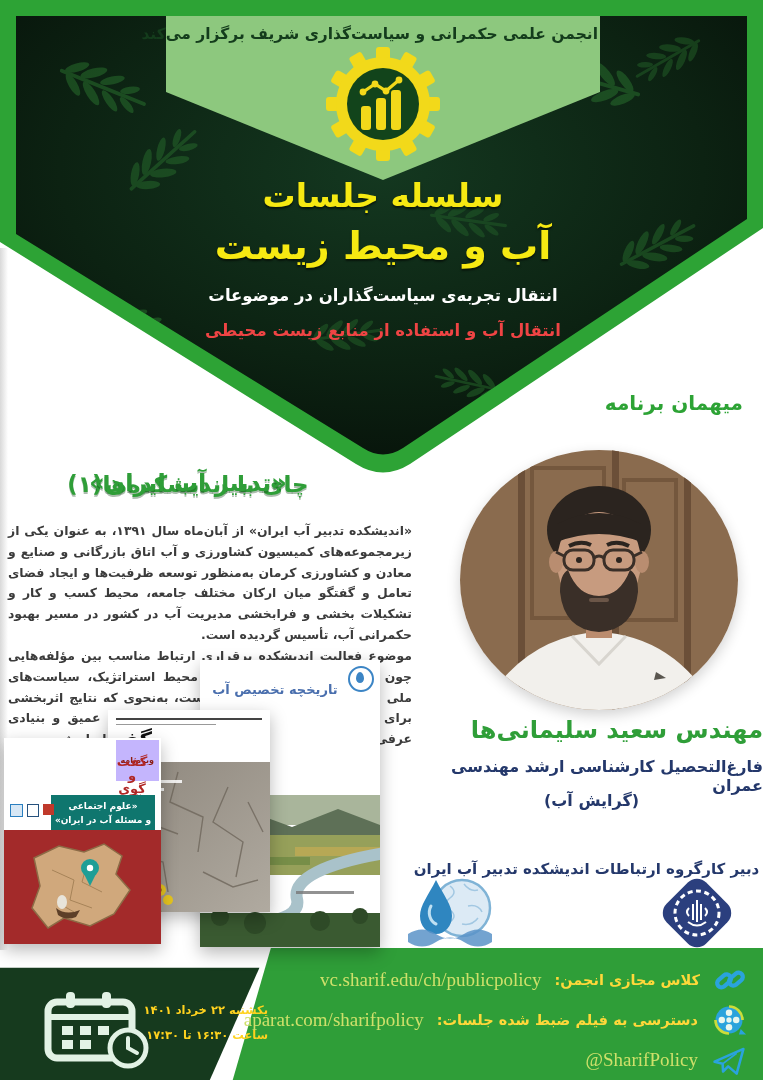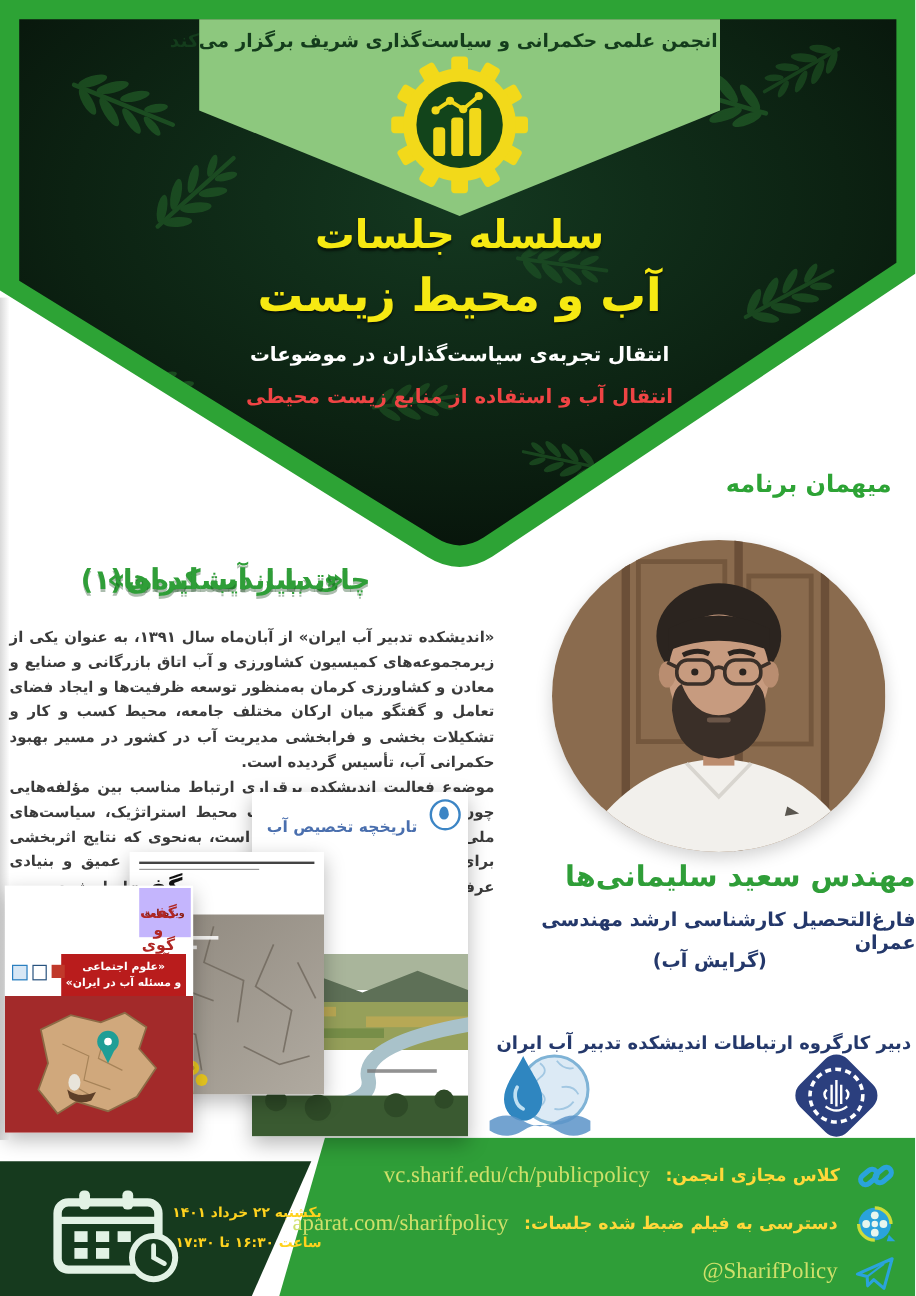--- a/index.html
+++ b/index.html
@@ -19,37 +19,37 @@
   .left-title1{left:12px;top:429px;width:352px;font-size:23px;font-weight:bold;color:#2f9e38;
                text-align:center;text-shadow:0 2px 0 rgba(18,66,24,.35);margin-top:42px;}
   .left-title2{left:12px;top:469px;width:352px;font-size:24px;font-weight:bold;color:#2f9e38;
                text-align:center;text-shadow:0 2px 0 rgba(18,66,24,.35);}
   .about{left:8px;top:521px;width:404px;font-size:12.4px;line-height:1.68;font-weight:600;
          color:#3b3b3b;text-align:justify;}
   .about .note{text-align:center;font-weight:bold;}
   .page-edge{left:0;top:248px;width:8px;height:702px;background:linear-gradient(90deg,#d9d9d9,#ffffff);}
   
   .book{position:absolute;background:#fff;box-shadow:0 6px 16px rgba(0,0,0,.28);}
-  .book3{left:210px;top:660px;width:180px;height:287px;z-index:1;}
+  .book3{left:200px;top:660px;width:180px;height:287px;z-index:1;}
   .book3 .btitle{position:absolute;top:22px;left:0;width:150px;font-size:13px;font-weight:bold;
                  color:#4a6fae;text-align:center;}
   .book3 .blogo{position:absolute;top:6px;right:6px;width:22px;height:22px;border:2px solid #3c85c5;
                 border-radius:50%;}
   .book3 .blogo i{position:absolute;left:6px;top:4px;width:8px;height:11px;background:#3c85c5;
                   border-radius:50% 50% 50% 50%/60% 60% 40% 40%;}
   .book2{left:108px;top:710px;width:162px;height:202px;z-index:2;}
   .book2 .mast{position:absolute;top:18px;right:118px;font-size:21px;font-weight:bold;color:#111;}
   .book2 .rule{position:absolute;top:8px;left:8px;width:146px;height:2px;background:#444;}
   .book2 .rule2{position:absolute;top:14px;left:8px;width:100px;height:1px;background:#999;}
   .book1{left:4px;top:738px;width:157px;height:206px;z-index:3;}
   .badge{position:absolute;top:2px;right:2px;background:#c4b5fd;color:#8c1d12;font-size:8px;
          font-weight:bold;padding:16px 5px;}
   .spine{position:absolute;top:17px;right:8px;width:42px;font-size:13px;font-weight:bold;
          color:#b02725;text-align:center;line-height:1.05;}
-  .strip{position:absolute;top:57px;right:6px;width:100px;background:#b91c1c;color:#fff;
+  .strip{position:absolute;top:57px;right:6px;width:100px;background:#0f766e;color:#fff;
          font-size:9px;font-weight:bold;text-align:center;padding:5px 2px;line-height:1.5;}
   .minilogos{position:absolute;top:66px;left:6px;width:44px;display:flex;gap:4px;}
   .minilogos b{width:11px;height:11px;display:block;}
   
   .portrait{left:460px;top:450px;width:278px;height:260px;border-radius:50%;overflow:hidden;
             box-shadow:0 5px 14px rgba(0,0,0,.18);}
   
   .gname{left:420px;top:716px;width:343px;font-size:24px;font-weight:bold;color:#2f9e38;text-align:right;}
   .gline2{left:410px;top:757px;width:353px;font-size:16px;font-weight:bold;color:#24386b;text-align:right;}
   .gline3{left:420px;top:791px;width:343px;font-size:16px;font-weight:bold;color:#24386b;text-align:center;}

